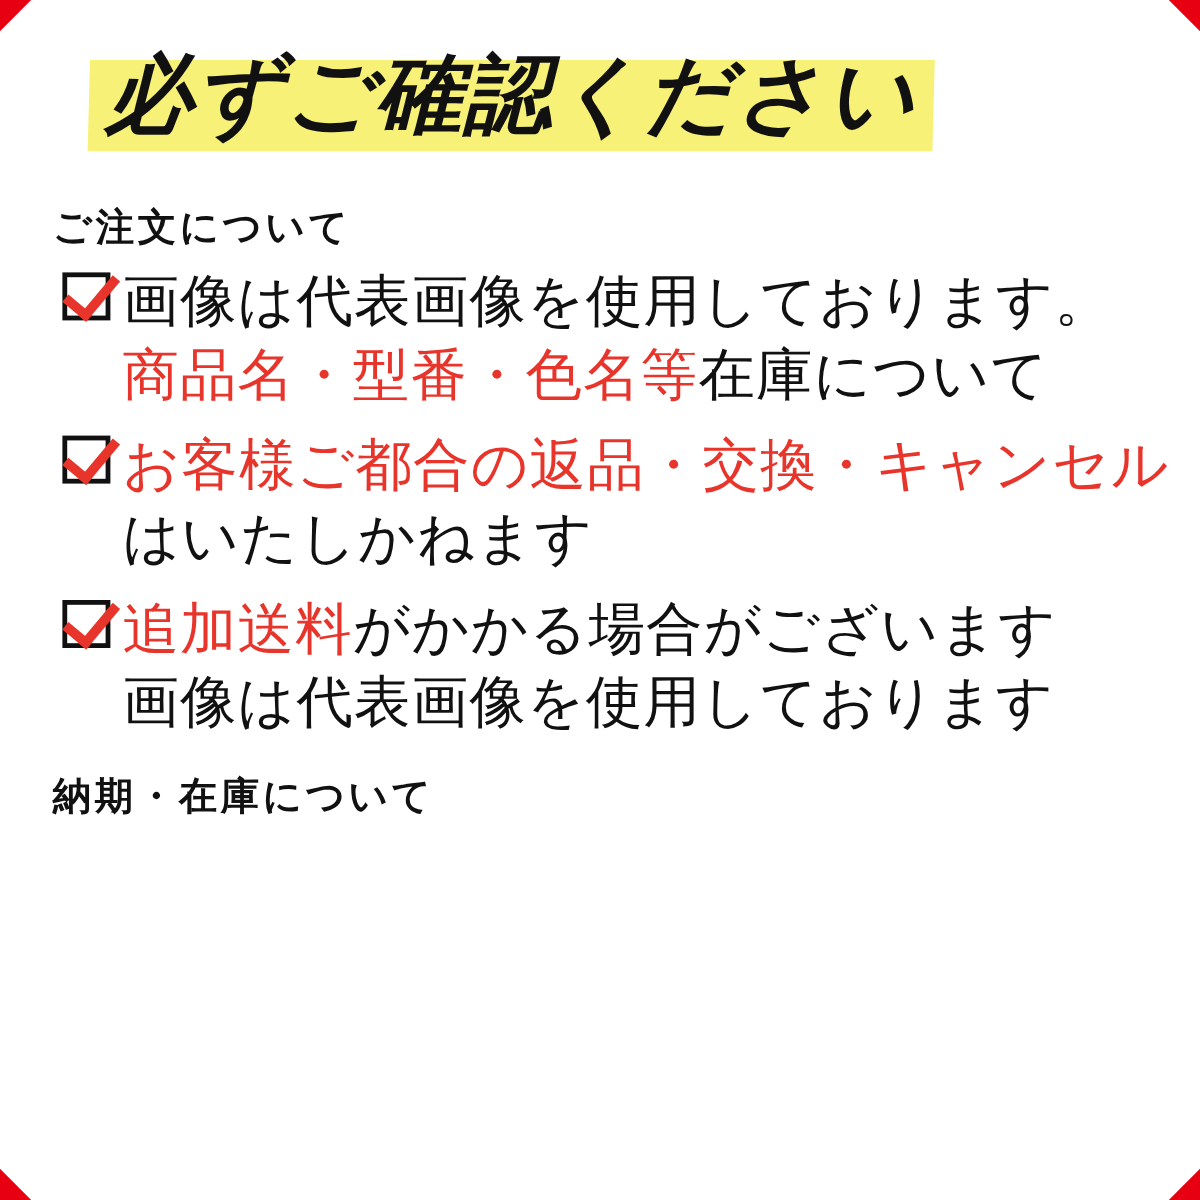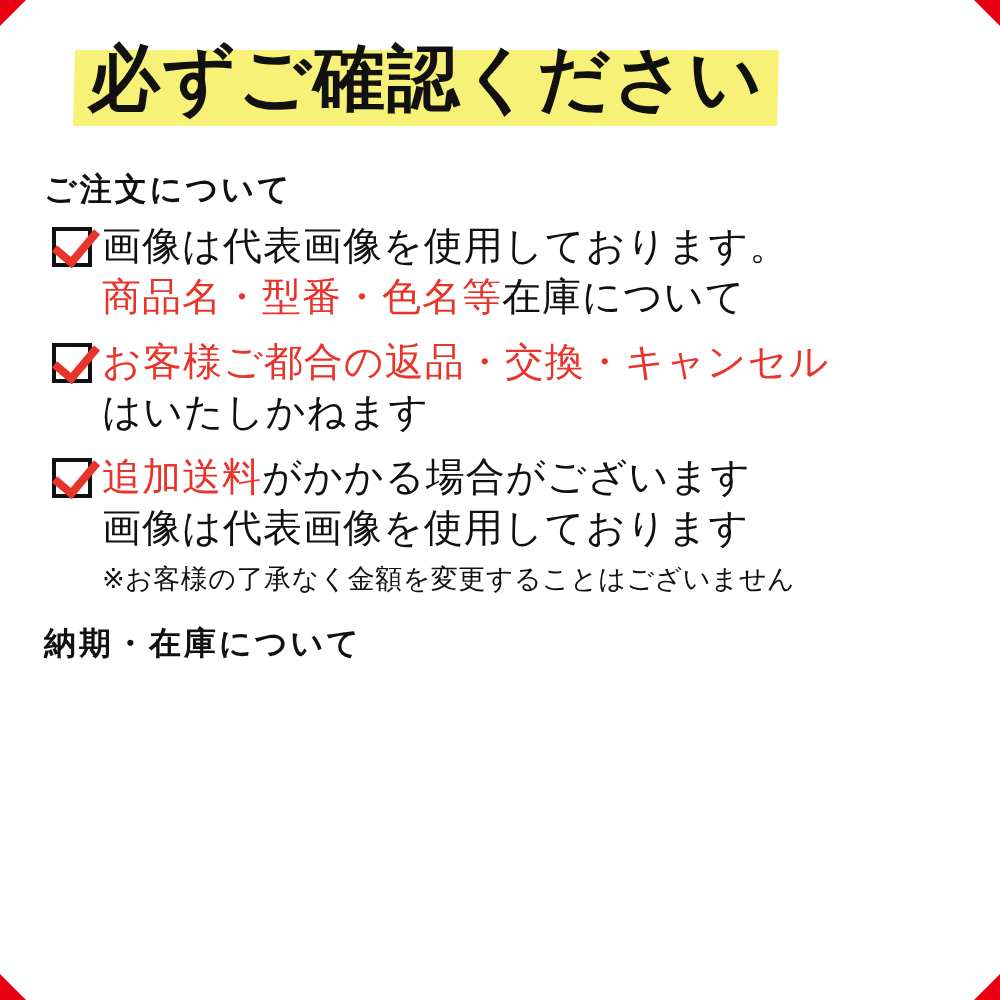--- a/index.html
+++ b/index.html
@@ -49,20 +49,21 @@
     box-sizing: border-box;
   }
 
   
   .headline-wrap {
     position: absolute;
     top: 36px;
     left: 0;
     width: 852px;
     text-align: center;
+    font-style: italic;
   }
   .headline {
     display: inline-block;
     position: relative;
     font-size: 72px;
     font-weight: bold;
     letter-spacing: 2px;
     color: #111111;
     line-height: 1.0;
     padding: 6px 14px 10px 14px;
@@ -125,21 +126,21 @@
     width: 18px;
     height: 36px;
     border-right: 8px solid #e8352b;
     border-bottom: 8px solid #e8352b;
     transform: rotate(40deg);
   }
   .lines {
     flex: 1 1 auto;
   }
   .line {
-    font-size: 39px;
+    font-size: 47px;
     line-height: 1.30;
     color: #111111;
     letter-spacing: 1px;
     white-space: nowrap;
   }
   .red { color: #e8352b; font-weight: normal; }
   .note {
     font-size: 27px;
     color: #111111;
     letter-spacing: 0.5px;
@@ -188,21 +189,20 @@
         </div>
       </div>
 
       <div class="item">
         <span class="check"></span>
         <div class="lines">
           <div class="line"><span class="red">追加送料</span><span>がかかる場合がございます</span></div>
           <div class="line">画像は代表画像を使用しております</div>
         </div>
       </div>
-      <div class="note">※お客様の了承なく金額を変更することはございません</div>
     </div>
 
     <div class="block sec2">
       <div class="section-title">納期・在庫について</div>
 
 
     </div>
 
   </div>
 </div>

